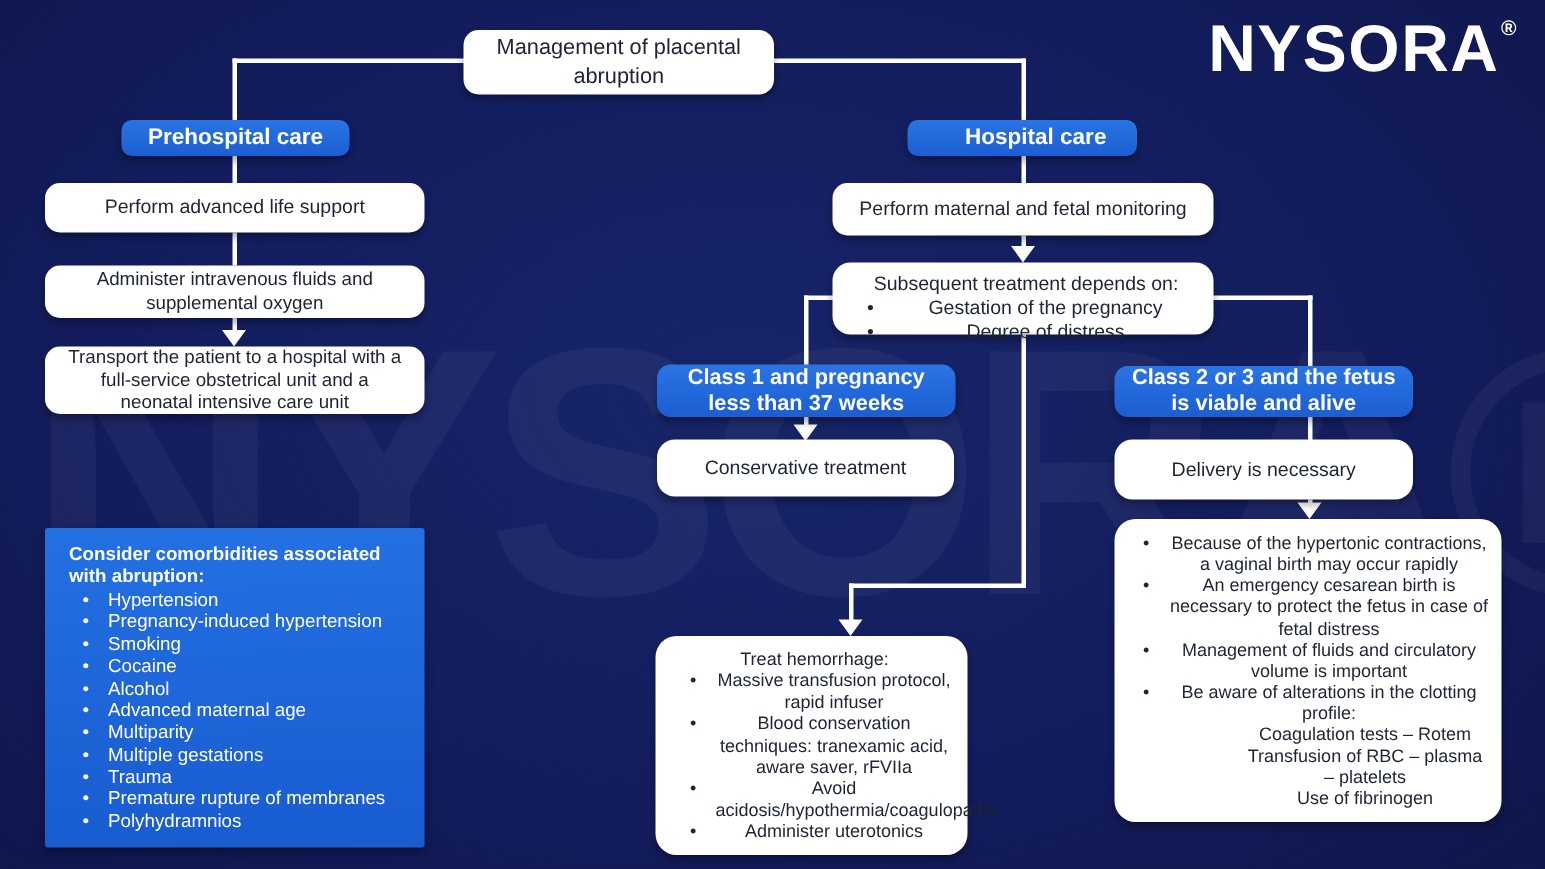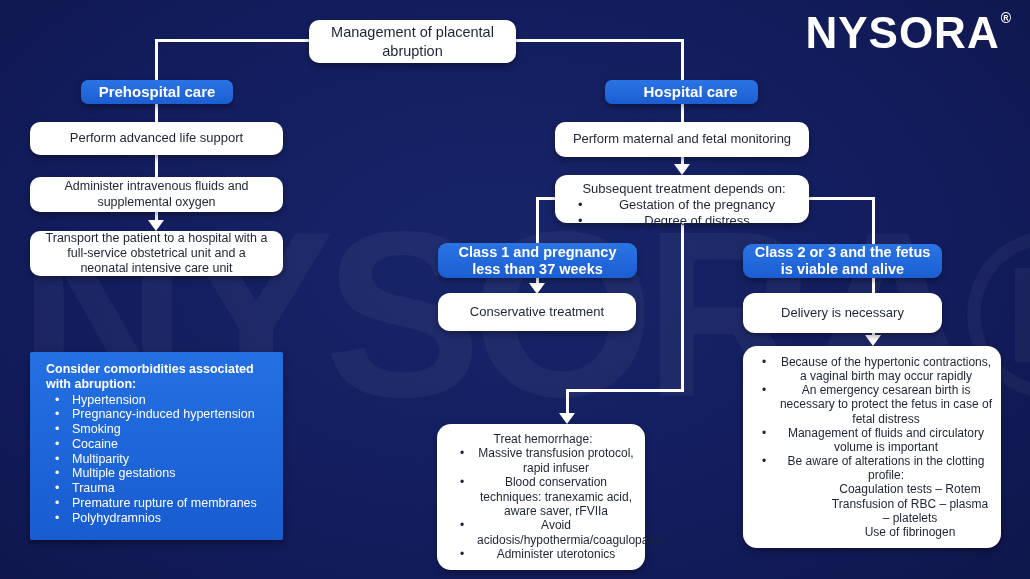--- a/index.html
+++ b/index.html
@@ -129,20 +129,22 @@
     <span>Transport the patient to a hospital with a full-service obstetrical unit and a neonatal intensive care unit</span>
   </div>
 
   <div class="bluelist" style="left:30px; top:352px; width:253px; min-height:188px;">
     <div class="list-title">Consider comorbidities associated with abruption:</div>
     <ul class="blt">
       <li>Hypertension</li>
       <li>Pregnancy-induced hypertension</li>
       <li>Smoking</li>
       <li>Cocaine</li>
+      <li>Alcohol</li>
+      <li>Advanced maternal age</li>
       <li>Multiparity</li>
       <li>Multiple gestations</li>
       <li>Trauma</li>
       <li>Premature rupture of membranes</li>
       <li>Polyhydramnios</li>
     </ul>
   </div>
 
   <div class="bluebtn" style="left:605px; top:80px; width:153px; height:24px;padding-left:28px;">
     <span>Hospital care</span>

